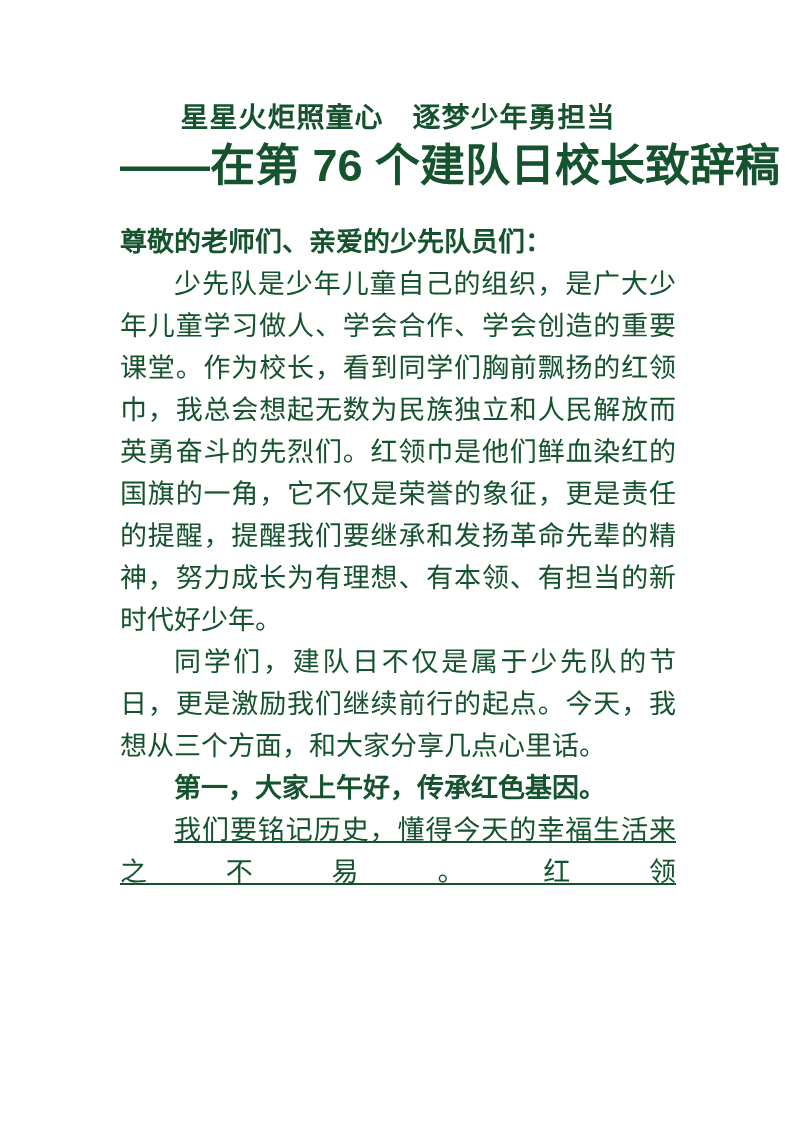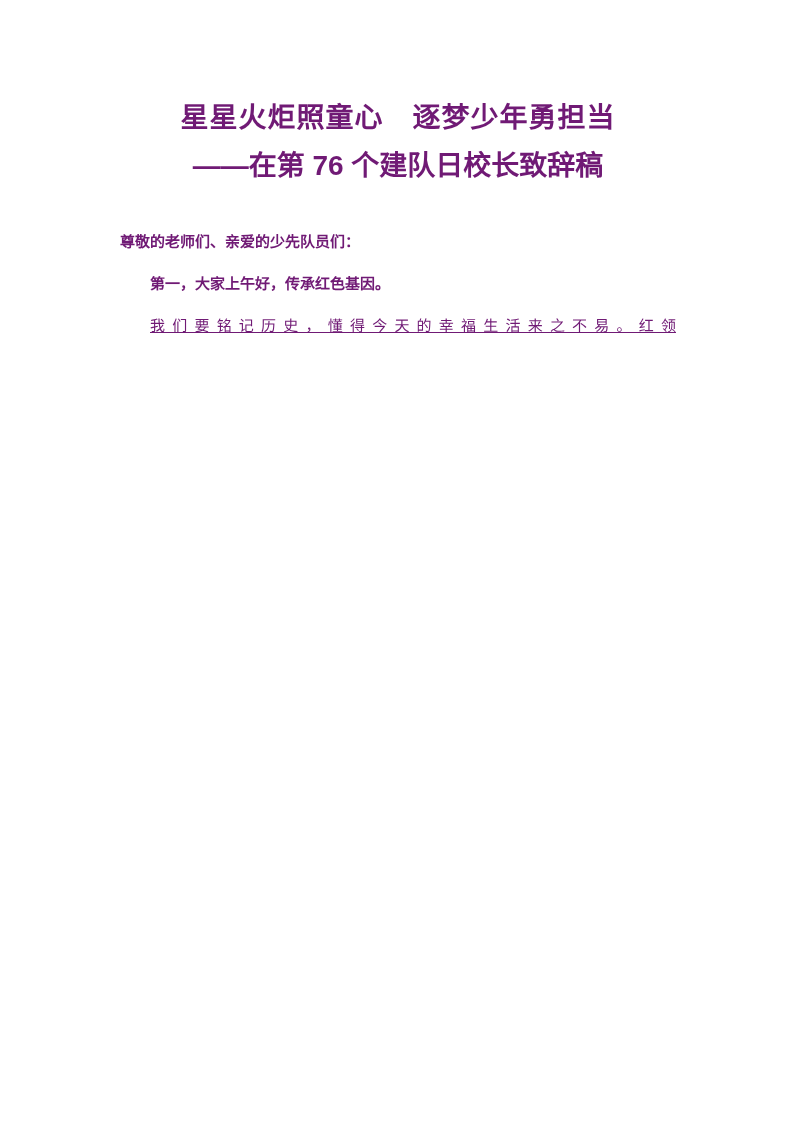--- a/index.html
+++ b/index.html
@@ -6,48 +6,48 @@
     margin: 0;
     padding: 0;
     background: #ffffff;
   }
   .page {
     position: relative;
     width: 793px;
     height: 1122px;
     margin: 0 auto;
     background: #ffffff;
-    color: #701a75;
+    color: #14532d;
     box-sizing: border-box;
     padding: 102px 117px 0 120px;
     overflow: hidden;
   }
   .doc-title {
     margin: 0 0 13px 0;
     font-family: "Liberation Sans", "DejaVu Sans", sans-serif;
     font-weight: bold;
     font-size: 28px;
     line-height: 31px;
     text-align: center;
     letter-spacing: 1px;
     white-space: nowrap;
   }
   .doc-subtitle {
     margin: 0;
     font-family: "Liberation Sans", "DejaVu Sans", sans-serif;
     font-weight: bold;
-    font-size: 28px;
+    font-size: 45px;
     line-height: 40px;
     text-align: center;
     white-space: nowrap;
   }
   .body-text {
     margin-top: 35px;
     font-family: "Liberation Serif", "DejaVu Serif", serif;
-    font-size: 15px;
+    font-size: 27px;
     line-height: 42px;
     text-align: justify;
   }
   .body-text p {
     margin: 0;
     padding: 0;
   }
   .salutation {
     font-weight: bold;
     text-indent: 0;
@@ -71,20 +71,22 @@
 
   <h1 class="doc-title">星星火炬照童心　逐梦少年勇担当</h1>
 
   <h2 class="doc-subtitle">——在第 76 个建队日校长致辞稿</h2>
 
   <div class="body-text">
 
     <p class="salutation">尊敬的老师们、亲爱的少先队员们：</p>
 
 
+    <p class="para">少先队是少年儿童自己的组织，是广大少年儿童学习做人、学会合作、学会创造的重要课堂。作为校长，看到同学们胸前飘扬的红领巾，我总会想起无数为民族独立和人民解放而英勇奋斗的先烈们。红领巾是他们鲜血染红的国旗的一角，它不仅是荣誉的象征，更是责任的提醒，提醒我们要继承和发扬革命先辈的精神，努力成长为有理想、有本领、有担当的新时代好少年。</p>
 
+    <p class="para">同学们，建队日不仅是属于少先队的节日，更是激励我们继续前行的起点。今天，我想从三个方面，和大家分享几点心里话。</p>
 
     <p class="para heading">第一，大家上午好，传承红色基因。</p>
 
     <p class="para clipped">我们要铭记历史，懂得今天的幸福生活来之不易。红领</p>
 
   </div>
 </div>
 
 </body></html>

